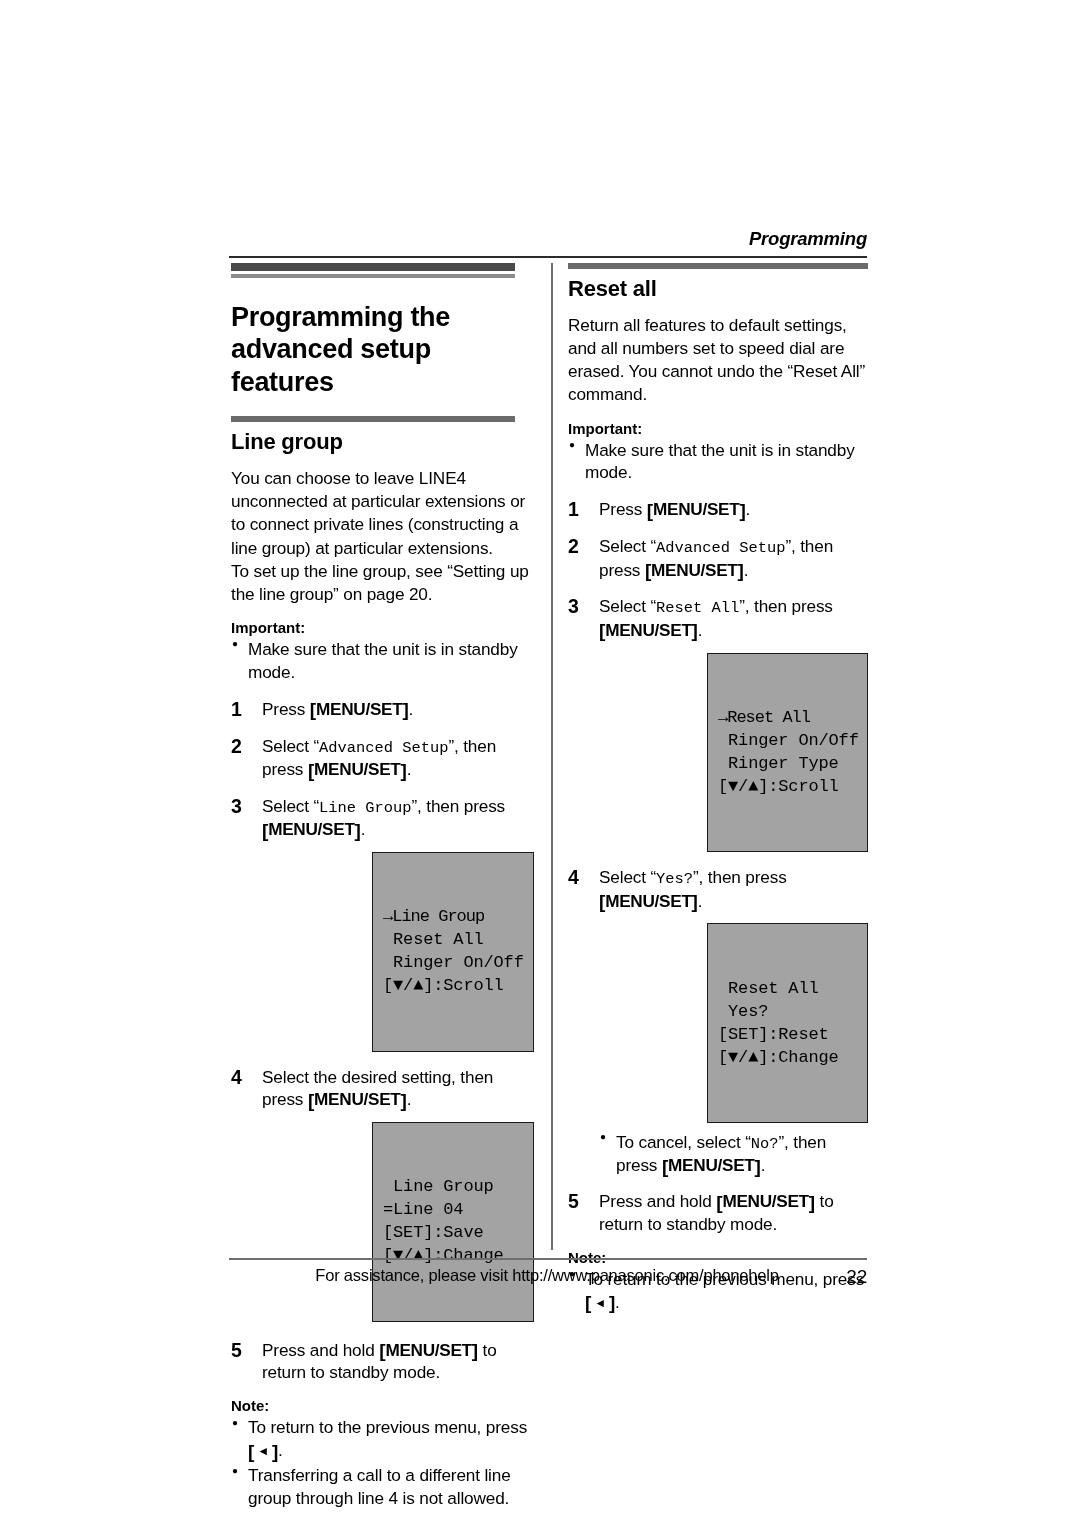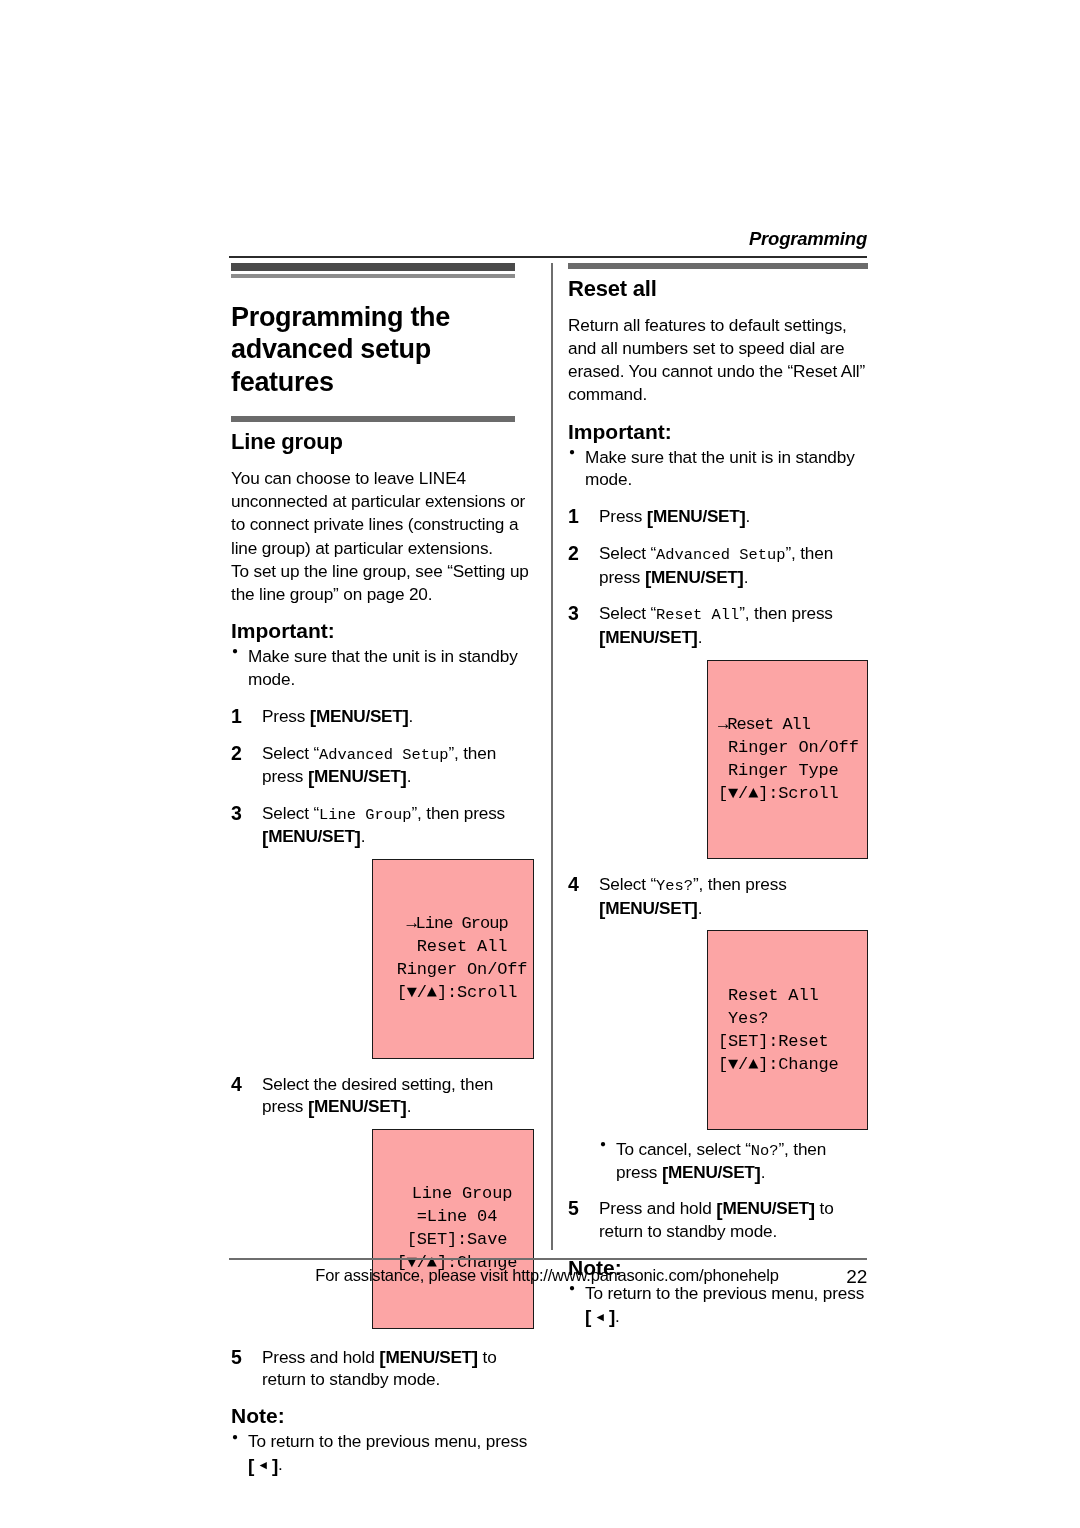--- a/index.html
+++ b/index.html
@@ -97,21 +97,21 @@
   }
 
   
   p.body {
     font-size: 17.2px;
     line-height: 1.345;
     margin: 12px 0 0 0;
     letter-spacing: -0.15px;
   }
   .lbl-bold {
-    font-size: 21px;
+    font-size: 15px;
     font-weight: bold;
     margin: 13px 0 0 0;
   }
 
   
   ul.bullets {
     list-style: none;
     margin: 2px 0 0 0;
     padding: 0;
   }
@@ -181,25 +181,25 @@
   }
 
   
   .lcd {
     border: 1.5px solid #1a1a1a;
     box-sizing: border-box;
     font-family: "Liberation Mono", "DejaVu Sans Mono", monospace;
     font-size: 17px;
     line-height: 1.355;
     padding: 6px 2px 7px 10px;
-    background: #fca5a5;
+    background: #a3a3a3;
     white-space: pre;
   }
   .lcd-wrap { display: flex; }
-  .lcd-wrap.indent-l { padding-left: 110px; text-align: center; }
+  .lcd-wrap.indent-l { padding-left: 110px; }
   .lcd-wrap.indent-r { padding-left: 108px; }
   .lcd-l { width: 192px; margin-top: 11px; }
   .lcd-r { width: 196px; margin-top: 11px; }
   .lcd-row { display: block; }
   .arrow { letter-spacing: -1px; }
 
   
   .foot-rule {
     position: absolute;
     left: 213px;
@@ -291,20 +291,21 @@
       <li style="margin-top:17px">
         <span class="num">5</span><span>Press and hold </span><span class="key"><span class="brk">[</span><span class="lbl">MENU/SET</span><span class="brk">]</span></span><span> to return to standby mode.</span>
       </li>
 
     </ol>
 
     <div class="lbl-bold">Note:</div>
     <ul class="bullets">
       <li><span>To return to the previous menu, press </span><span class="key"><span class="brk">[</span><span class="tri">◄</span><span class="brk">]</span></span><span>.</span>
       </li>
+      <li>Transferring a call to a different line group through line 4 is not allowed.</li>
     </ul>
 
   </div>
 
   <div class="col col-right">
 
     <div class="section-bar right"></div>
     <h2 class="section-title">Reset all</h2>
 
     <p class="body">Return all features to default settings, and all numbers set to speed dial are erased. You cannot undo the “Reset All” command.</p>

